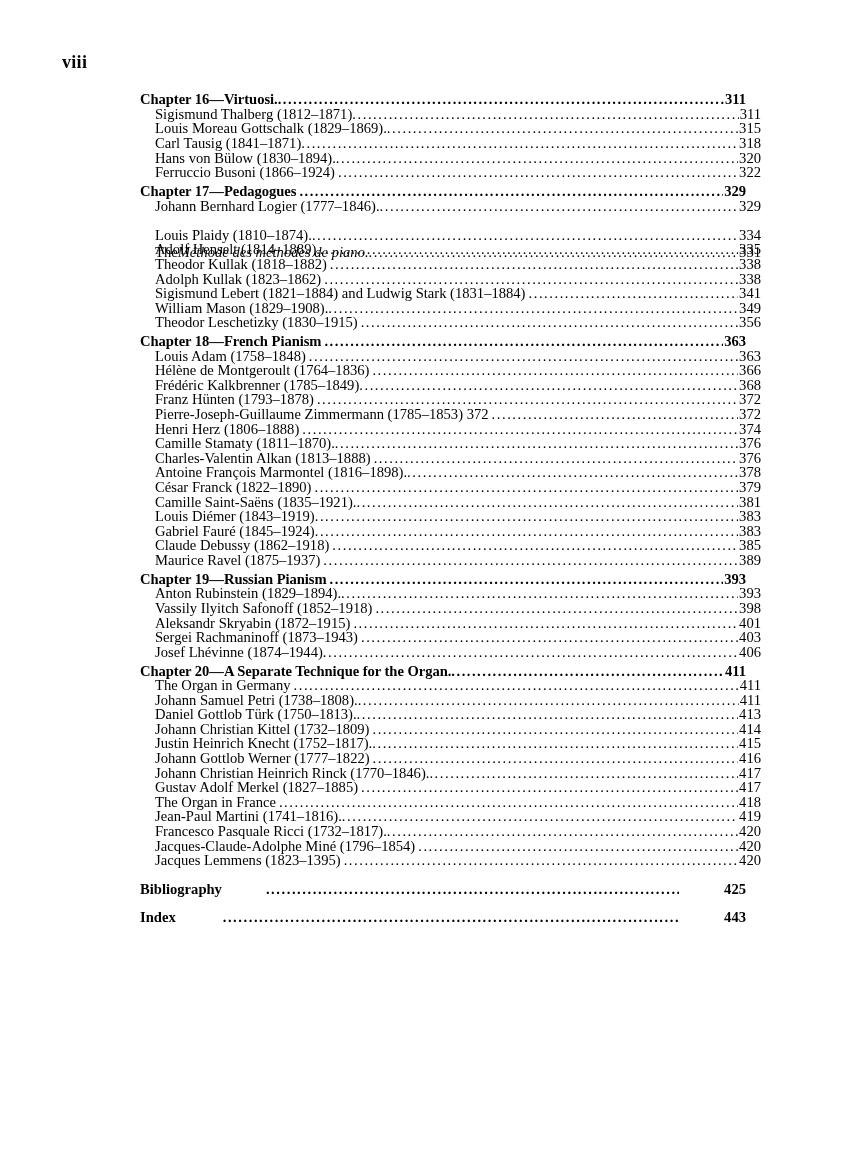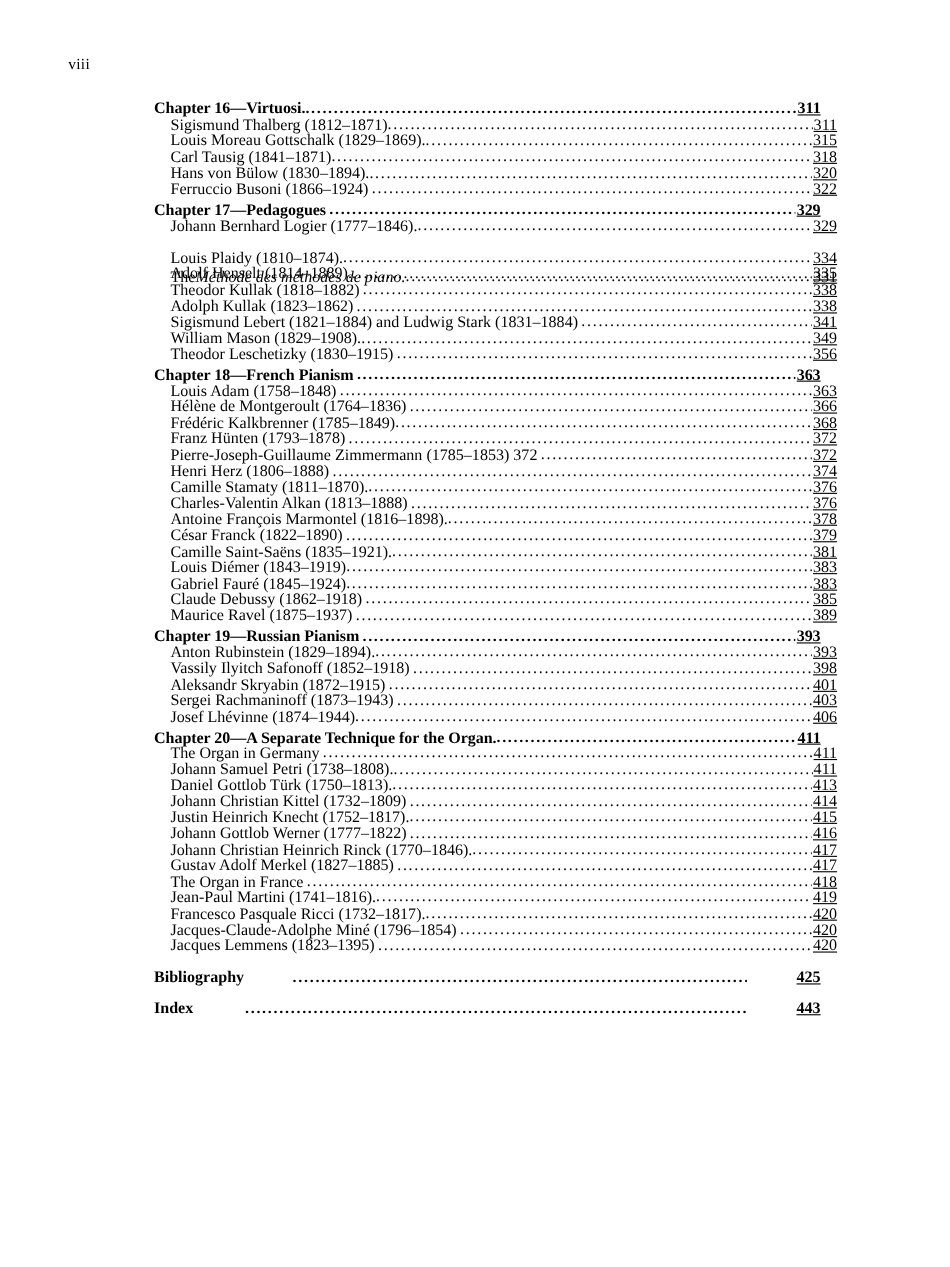--- a/index.html
+++ b/index.html
@@ -13,23 +13,24 @@
     position: relative;
     font-family: "Liberation Serif", "DejaVu Serif", serif;
     color: #000000;
     overflow: hidden;
   }
 
   #folio {
     position: absolute;
     left: 62px;
     top: 53px;
-    font-size: 14px;
+    font-size: 18px;
     line-height: 1;
     letter-spacing: 0.3px;
+    font-weight: bold;
   }
 
   #toc {
     position: absolute;
     left: 124px;
     top: 88px;
     width: 622px;
   }
 
   .toc-row {
@@ -58,21 +59,20 @@
     transform: translateY(-0.5px);
   }
   .toc-row .leader::before {
     content: "....................................................................................................................";
   }
 
   .toc-row .page {
     flex: 0 0 auto;
     text-align: center;
     padding-left: 1px;
-    text-decoration: underline;
   }
 
   
   .chapter {
     font-weight: bold;
     margin-top: 4.2px;
     letter-spacing: -0.05px;
   }
   .chapter .leader {
     font-weight: bold;

